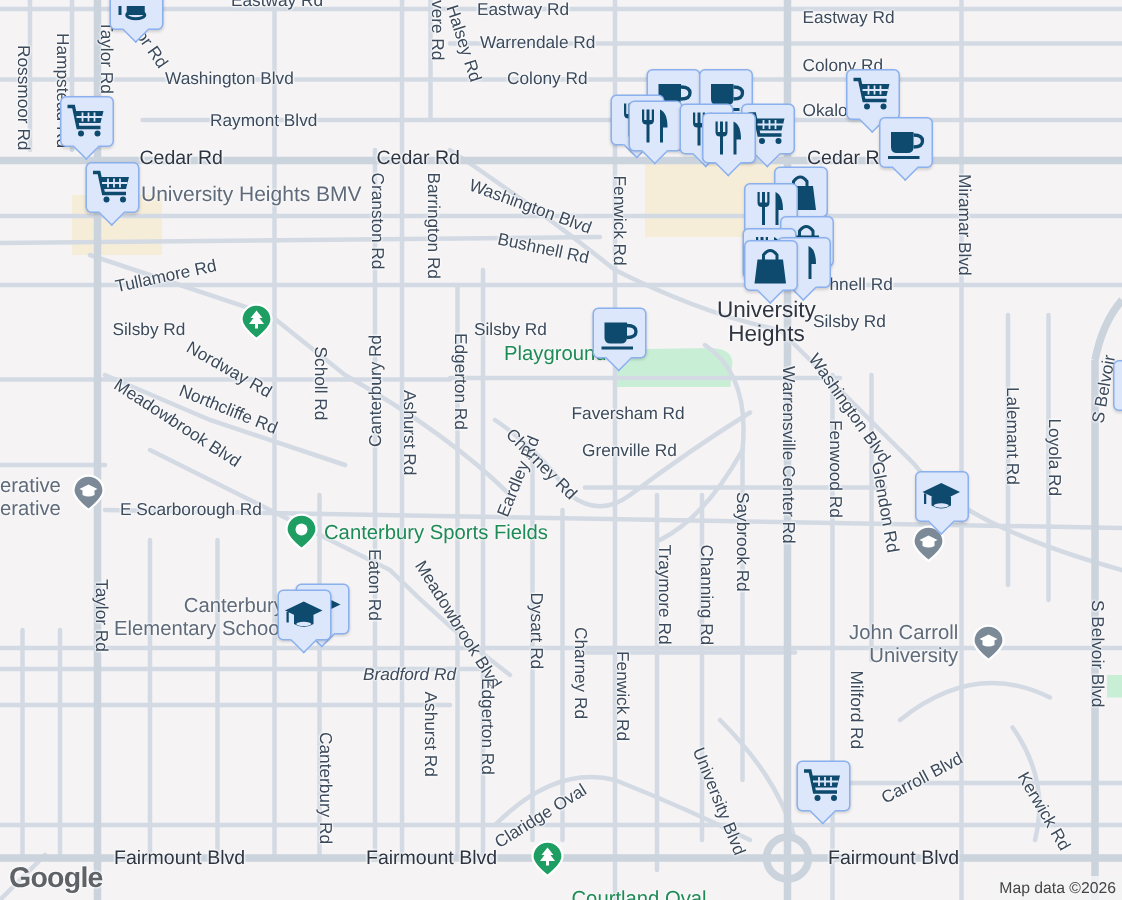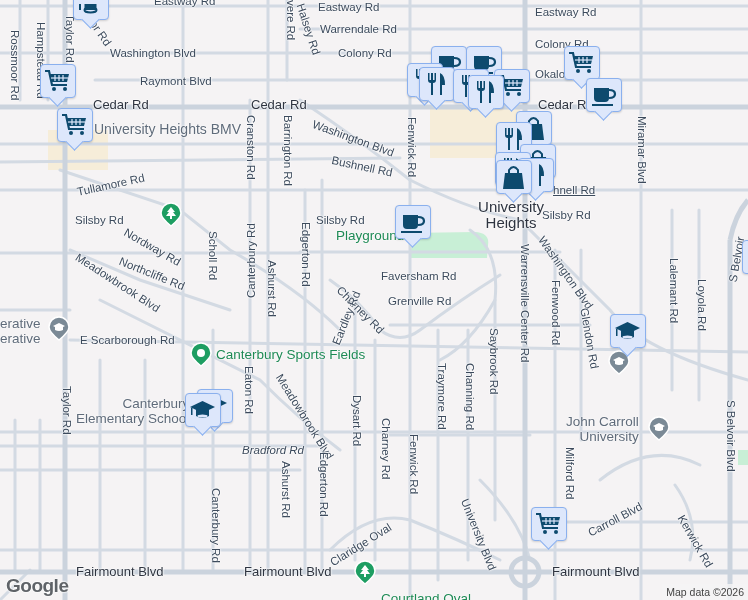--- a/index.html
+++ b/index.html
@@ -109,21 +109,21 @@
   <div class="lbl" style="left:338px;top:47px;">Colony Rd</div>
   <div class="lbl" style="left:535px;top:38px;">Colony Rd</div>
   <div class="lbl" style="left:535px;top:68px;">Okalo</div>
   <div class="lbl" style="left:110px;top:47px;">Washington Blvd</div>
   <div class="lbl" style="left:140px;top:75px;">Raymont Blvd</div>
   <div class="lbl" style="left:93px;top:99px;font-size:13px;color:#2e3440;">Cedar Rd</div>
   <div class="lbl" style="left:251px;top:99px;font-size:13px;color:#2e3440;">Cedar Rd</div>
   <div class="lbl" style="left:538px;top:99px;font-size:13px;color:#2e3440;">Cedar Rd</div>
   <div class="lbl" style="left:315px;top:118px;transform:rotate(20deg);transform-origin:0 0;">Washington Blvd</div>
   <div class="lbl" style="left:333px;top:154px;transform:rotate(12deg);transform-origin:0 0;">Bushnell Rd</div>
-  <div class="lbl" style="left:553px;top:184px;text-decoration:underline;">hnell Rd</div>
+  <div class="lbl" style="left:553px;top:184px;">hnell Rd</div>
   <div class="lbl" style="left:76px;top:186px;transform:rotate(-12deg);transform-origin:0 0;">Tullamore Rd</div>
   <div class="lbl" style="left:75px;top:214px;">Silsby Rd</div>
   <div class="lbl" style="left:316px;top:214px;">Silsby Rd</div>
   <div class="lbl" style="left:542px;top:209px;">Silsby Rd</div>
   <div class="lbl" style="left:128px;top:226px;transform:rotate(30deg);transform-origin:0 0;">Nordway Rd</div>
   <div class="lbl" style="left:122px;top:255px;transform:rotate(22deg);transform-origin:0 0;">Northcliffe Rd</div>
   <div class="lbl" style="left:80px;top:251px;transform:rotate(33deg);transform-origin:0 0;">Meadowbrook Blvd</div>
   <div class="lbl" style="left:80px;top:334px;">E Scarborough Rd</div>
   <div class="lbl" style="left:381px;top:270px;">Faversham Rd</div>
   <div class="lbl" style="left:388px;top:295px;text-align:center;">Grenville Rd</div>

